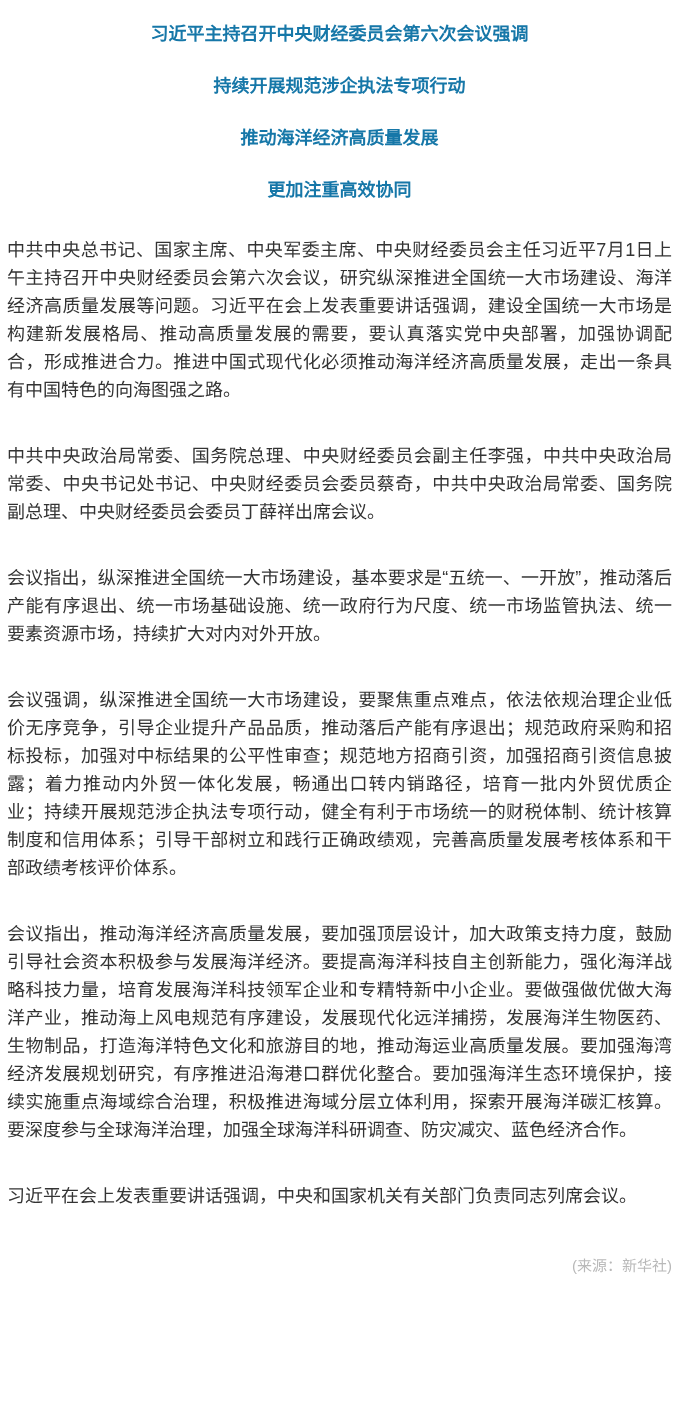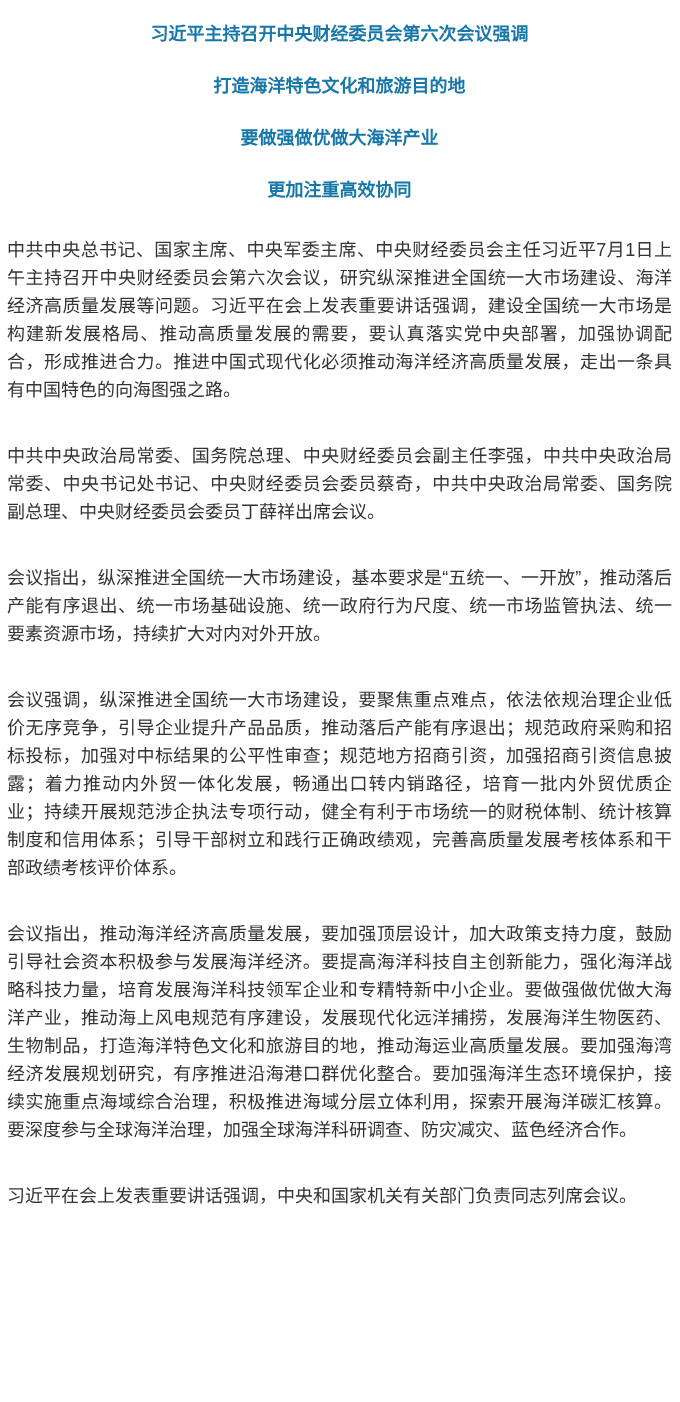--- a/index.html
+++ b/index.html
@@ -54,28 +54,29 @@
     text-align: right;
   }
 </style>
 </head>
 <body>
 
 <div class="article">
 
   <div class="headlines">
     <h1 class="headline">习近平主持召开中央财经委员会第六次会议强调</h1>
-    <h1 class="headline">打造海洋特色文化和旅游目的地</h1>
-    <h1 class="headline">要做强做优做大海洋产业</h1>
+    <h1 class="headline">持续开展规范涉企执法专项行动</h1>
+    <h1 class="headline">推动海洋经济高质量发展</h1>
     <h1 class="headline">更加注重高效协同</h1>
   </div>
 
   <div class="body-text">
     <p class="body-paragraph">中共中央总书记、国家主席、中央军委主席、中央财经委员会主任习近平7月1日上午主持召开中央财经委员会第六次会议，研究纵深推进全国统一大市场建设、海洋经济高质量发展等问题。习近平在会上发表重要讲话强调，建设全国统一大市场是构建新发展格局、推动高质量发展的需要，要认真落实党中央部署，加强协调配合，形成推进合力。推进中国式现代化必须推动海洋经济高质量发展，走出一条具有中国特色的向海图强之路。</p>
     <p class="body-paragraph">中共中央政治局常委、国务院总理、中央财经委员会副主任李强，中共中央政治局常委、中央书记处书记、中央财经委员会委员蔡奇，中共中央政治局常委、国务院副总理、中央财经委员会委员丁薛祥出席会议。</p>
     <p class="body-paragraph">会议指出，纵深推进全国统一大市场建设，基本要求是“五统一、一开放”，推动落后产能有序退出、统一市场基础设施、统一政府行为尺度、统一市场监管执法、统一要素资源市场，持续扩大对内对外开放。</p>
     <p class="body-paragraph">会议强调，纵深推进全国统一大市场建设，要聚焦重点难点，依法依规治理企业低价无序竞争，引导企业提升产品品质，推动落后产能有序退出；规范政府采购和招标投标，加强对中标结果的公平性审查；规范地方招商引资，加强招商引资信息披露；着力推动内外贸一体化发展，畅通出口转内销路径，培育一批内外贸优质企业；持续开展规范涉企执法专项行动，健全有利于市场统一的财税体制、统计核算制度和信用体系；引导干部树立和践行正确政绩观，完善高质量发展考核体系和干部政绩考核评价体系。</p>
     <p class="body-paragraph">会议指出，推动海洋经济高质量发展，要加强顶层设计，加大政策支持力度，鼓励引导社会资本积极参与发展海洋经济。要提高海洋科技自主创新能力，强化海洋战略科技力量，培育发展海洋科技领军企业和专精特新中小企业。要做强做优做大海洋产业，推动海上风电规范有序建设，发展现代化远洋捕捞，发展海洋生物医药、生物制品，打造海洋特色文化和旅游目的地，推动海运业高质量发展。要加强海湾经济发展规划研究，有序推进沿海港口群优化整合。要加强海洋生态环境保护，接续实施重点海域综合治理，积极推进海域分层立体利用，探索开展海洋碳汇核算。要深度参与全球海洋治理，加强全球海洋科研调查、防灾减灾、蓝色经济合作。</p>
     <p class="body-paragraph">习近平在会上发表重要讲话强调，中央和国家机关有关部门负责同志列席会议。</p>
   </div>
 
+  <div class="source-line">(来源：新华社)</div>
 
 </div>
 
 </body></html>

